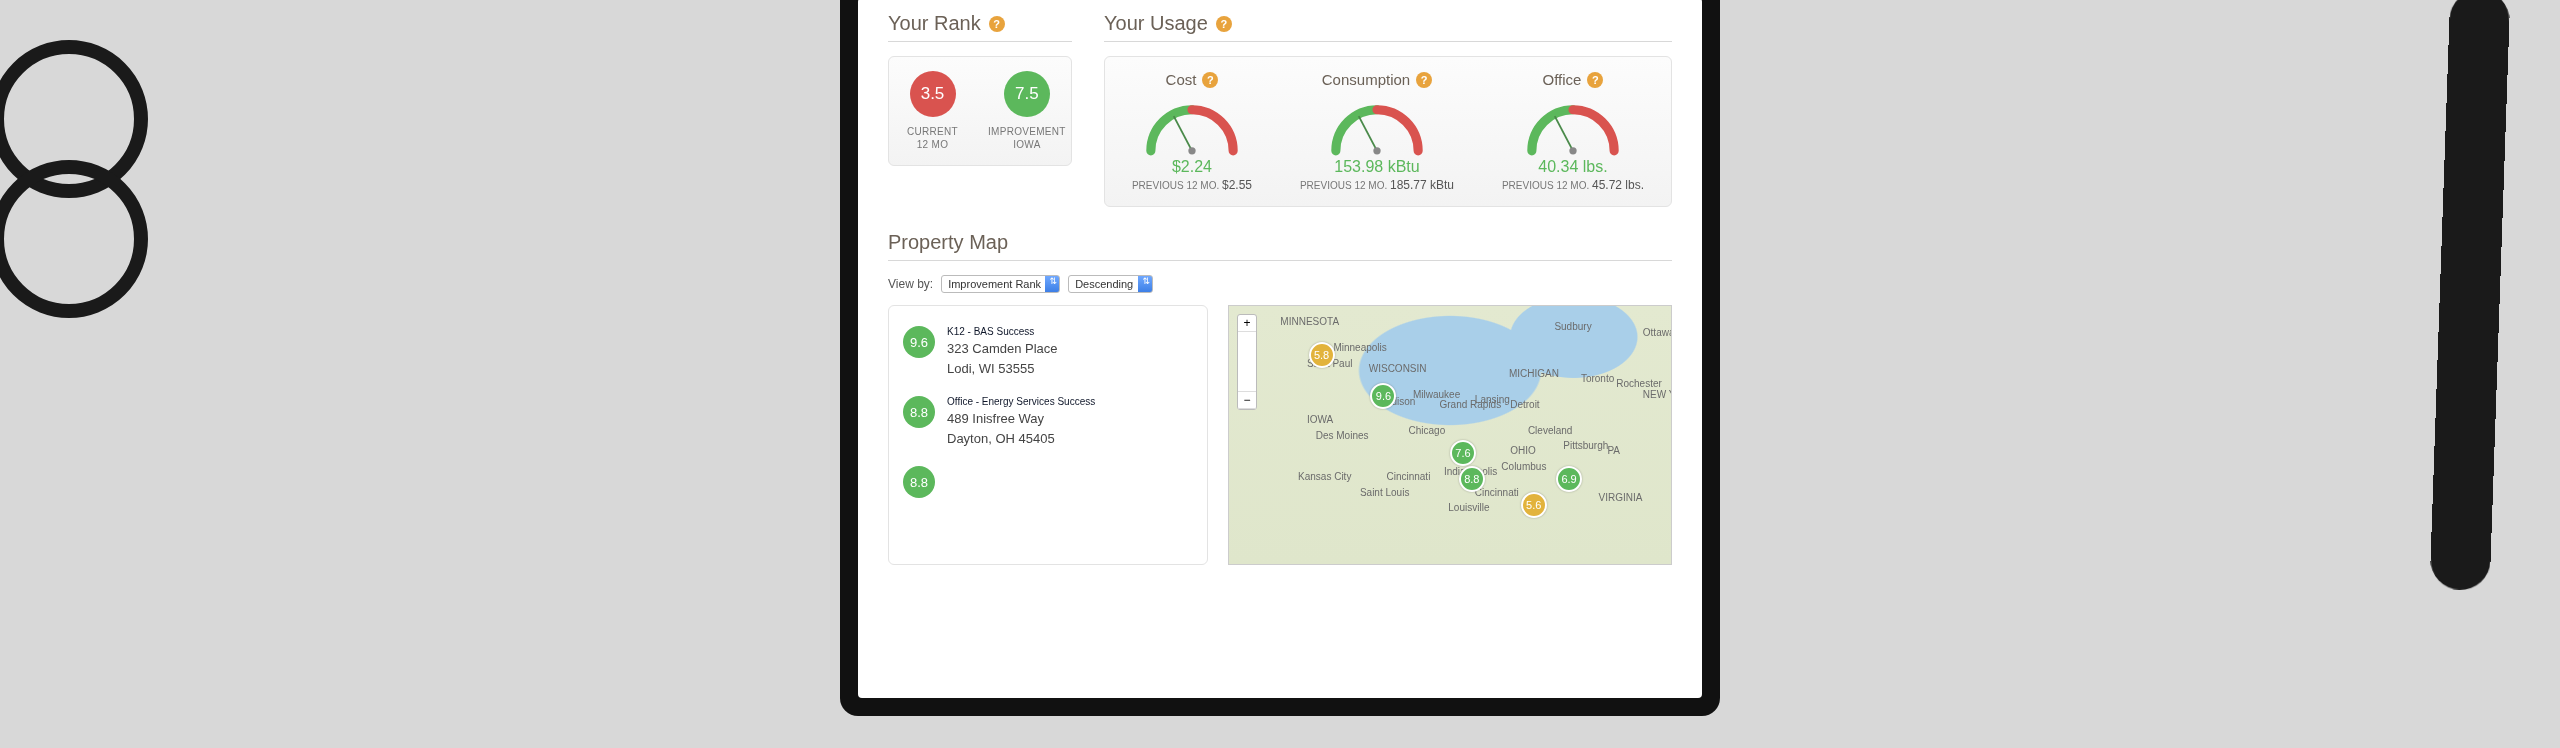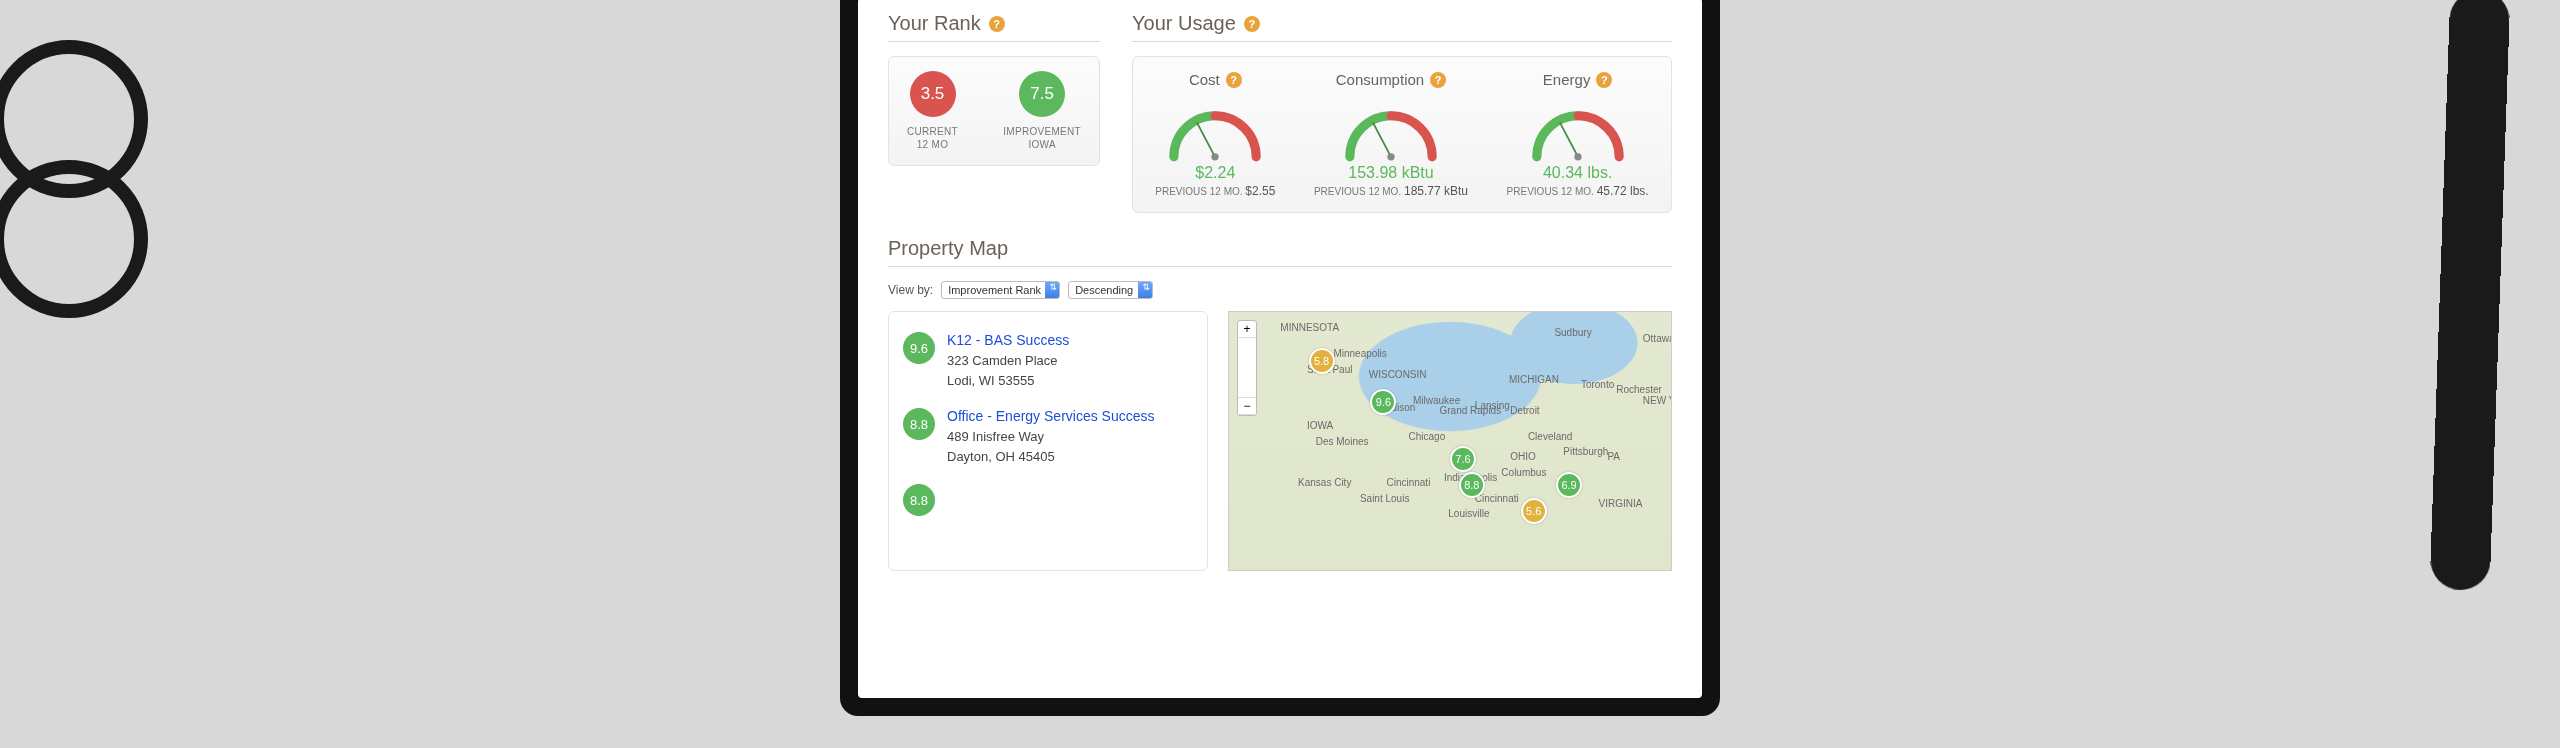--- a/index.html
+++ b/index.html
@@ -59,21 +59,21 @@
     width: 46px; height: 46px; border-radius: 50%;
     display:flex; align-items:center; justify-content:center;
     color:#fff; font-size:17px; font-weight:400;
     margin: 0 auto 8px auto;
   }
   .red-bg { background:#d9534f; }
   .green-bg { background:#5cb85c; }
   .rank-label { font-size:10px; color:#777; letter-spacing:.3px; line-height:1.3; }
   .usage-panel { display:flex; gap: 30px; justify-content:space-around; flex:1; }
   .gauge-col { text-align:center; }
-  .gauge-title { font-size:15px; color:#6b6157; display:flex; align-items:center; justify-content:center; gap:6px; margin-bottom:14px;}
+  .gauge-title { font-size:15px; color:#6b6157; display:flex; align-items:center; justify-content:center; gap:6px; margin-bottom:8px;}
   .gauge-svg { width:120px; height:64px; display:block; margin:0 auto; }
   .gauge-value { color:#5cb85c; font-size:16px; margin-top:-2px; }
   .gauge-prev { font-size:10px; color:#777; margin-top:2px; }
   .gauge-prev .pv { color:#555; font-size:12px; }
   .map-title { margin-top: 24px; }
   .controls { font-size:12px; color:#555; display:flex; align-items:center; gap:8px; margin-bottom:12px;}
   .select {
     font-size:11px; padding:2px 18px 2px 6px;
     border:1px solid #bbb; border-radius:3px;
     background:#fff; position:relative; color:#333;
@@ -90,21 +90,21 @@
   }
   .lower { display:flex; gap:20px; }
   .prop-list { width:320px; border:1px solid #e3e3e3; border-radius:6px; padding:10px 14px; background:#fff; }
   .prop-item { display:flex; gap:12px; padding:8px 0; }
   .prop-score {
     width:32px; height:32px; border-radius:50%;
     background:#5cb85c; color:#fff; font-size:13px;
     display:flex; align-items:center; justify-content:center;
     flex-shrink:0; margin-top:2px;
   }
-  .prop-name { color:#1d4ed8; font-size:14px; line-height:1.5; }
+  .prop-name { color:#0f172a; font-size:10px; line-height:1.5; }
   .prop-addr { color:#444; font-size:13px; line-height:1.5; }
   .map-box { flex:1; height:260px; position:relative; border:1px solid #ccc; background:#e8efdc; overflow:hidden; }
   .map-bg {
     position:absolute; inset:0;
     background:
       radial-gradient(ellipse 200px 120px at 50% 25%, #a9cfe9 0%, #a9cfe9 45%, transparent 46%),
       radial-gradient(ellipse 140px 90px at 78% 12%, #a9cfe9 0%, #a9cfe9 45%, transparent 46%),
       linear-gradient(#e3e9d0,#dfe6cb);
   }
   .map-label { position:absolute; font-size:10px; color:#6b6b6b; white-space:nowrap;margin-left:16px; }
@@ -140,21 +140,21 @@
 <body>
 
 <div class="glasses"></div>
 <div class="pen"></div>
 
 <div class="tablet">
   <div class="screen">
 
     <div class="row-top">
 
-      <div style="width:212px">
+      <div style="width:184px">
         <div class="section-title">
           <span>Your Rank</span>
           <span class="help-icon">?</span>
         </div>
         <hr class="title-hr">
         <div class="panel rank-panel">
           <div class="rank-col">
             <div class="rank-circle red-bg">3.5</div>
             <div class="rank-label" style="white-space:pre-line">CURRENT
 12 MO</div>
@@ -197,21 +197,21 @@
     <path d="M15 60 A45 45 0 0 1 60 15" fill="none" stroke="#5cb85c" stroke-width="10" stroke-linecap="round"></path>
     <path d="M60 15 A45 45 0 0 1 105 60" fill="none" stroke="#d9534f" stroke-width="10" stroke-linecap="round"></path>
     <line x1="60" y1="60" x2="40" y2="22" stroke="#4a8a4a" stroke-width="2"></line>
     <circle cx="60" cy="60" r="4" fill="#888"></circle>
   </svg>
     <div class="gauge-value">153.98 kBtu</div>
     <div class="gauge-prev">PREVIOUS 12 MO. <span class="pv">185.77 kBtu</span></div>
             </div>
             <div class="gauge-col">
     <div class="gauge-title">
-      <span>Energy</span>
+      <span>Office</span>
       <span class="help-icon">?</span>
     </div>
     <svg class="gauge-svg" viewBox="0 0 120 70">
     <path d="M15 60 A45 45 0 0 1 60 15" fill="none" stroke="#5cb85c" stroke-width="10" stroke-linecap="round"></path>
     <path d="M60 15 A45 45 0 0 1 105 60" fill="none" stroke="#d9534f" stroke-width="10" stroke-linecap="round"></path>
     <line x1="60" y1="60" x2="40" y2="22" stroke="#4a8a4a" stroke-width="2"></line>
     <circle cx="60" cy="60" r="4" fill="#888"></circle>
   </svg>
     <div class="gauge-value">40.34 lbs.</div>
     <div class="gauge-prev">PREVIOUS 12 MO. <span class="pv">45.72 lbs.</span></div>

